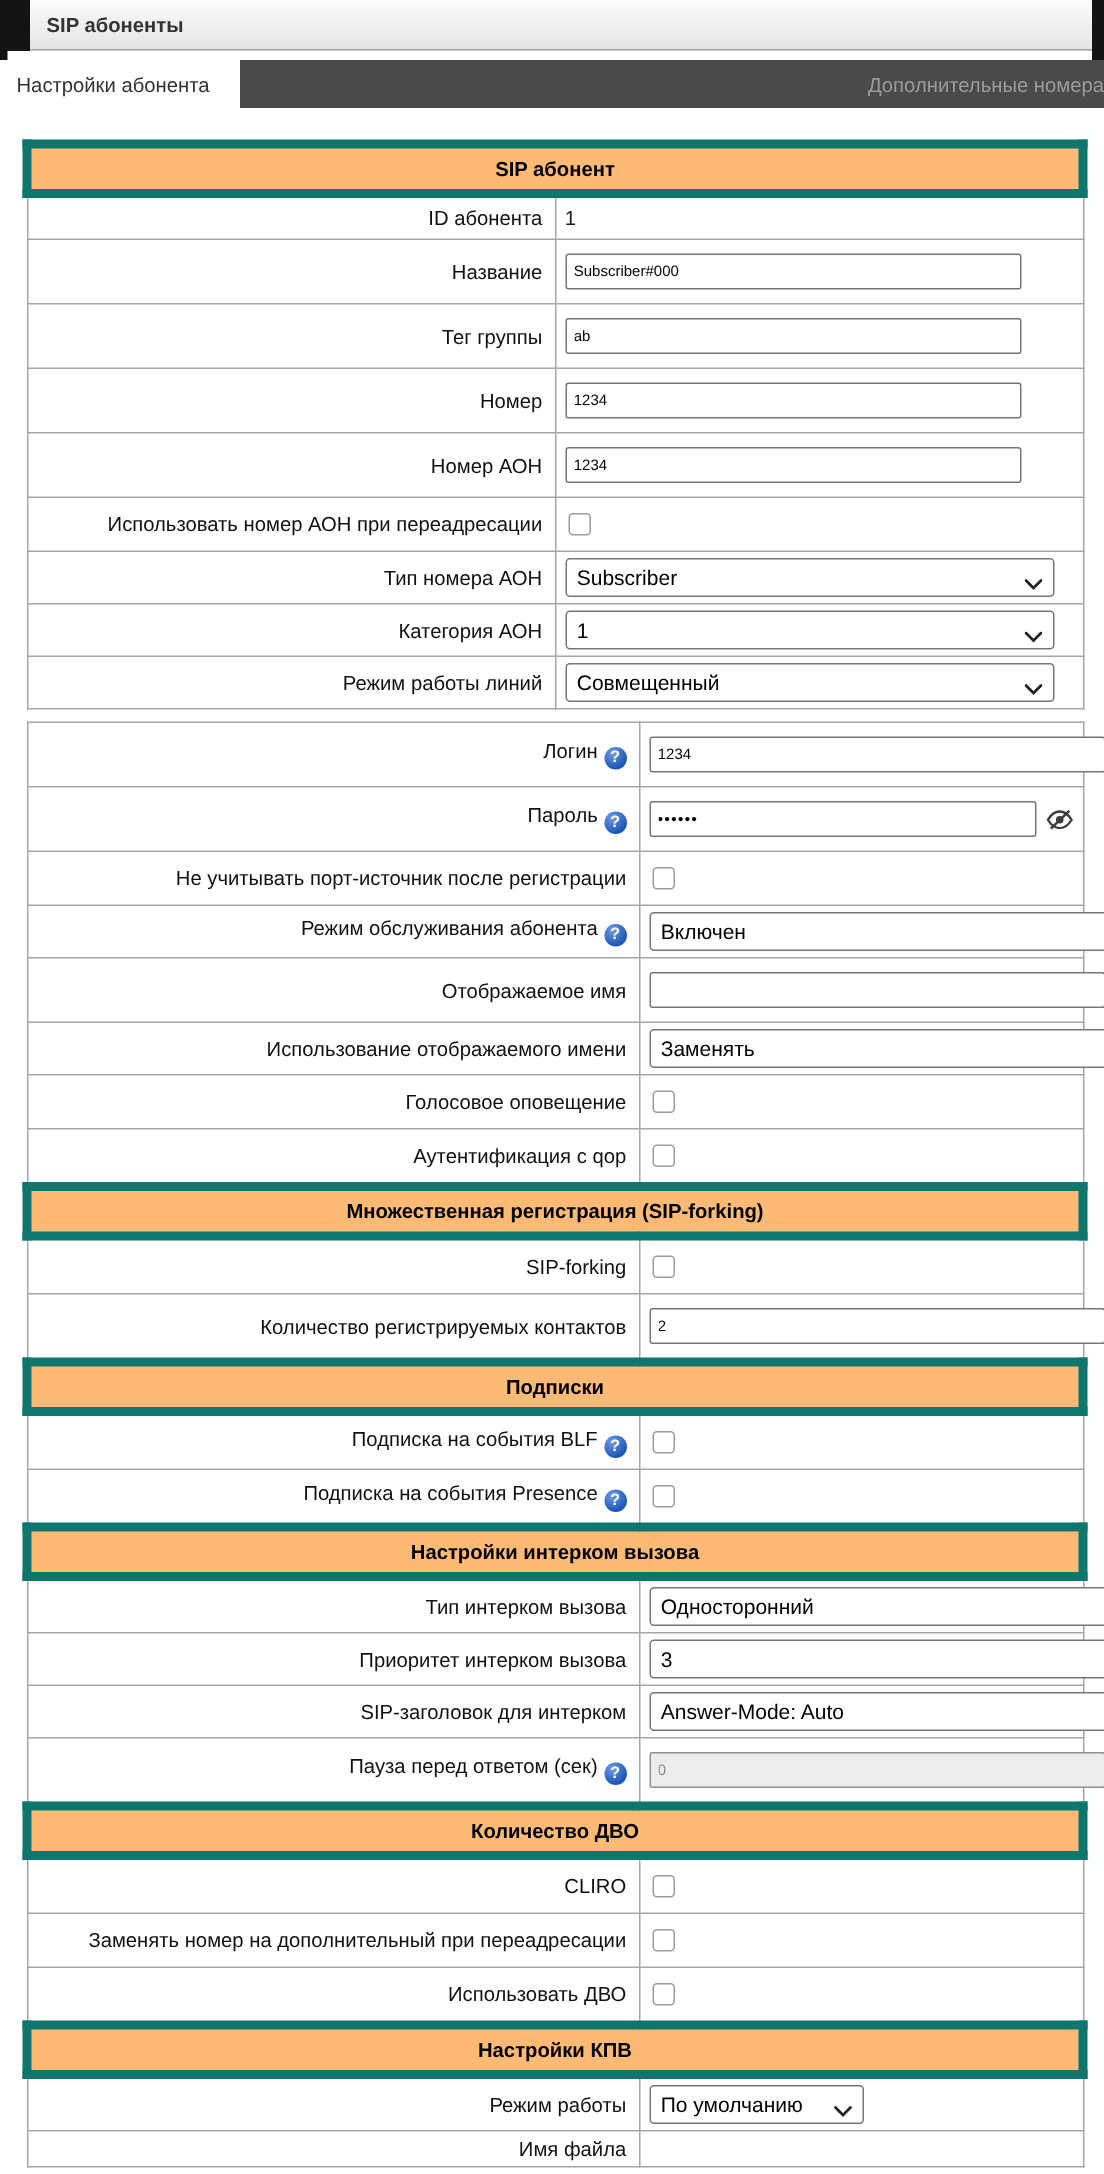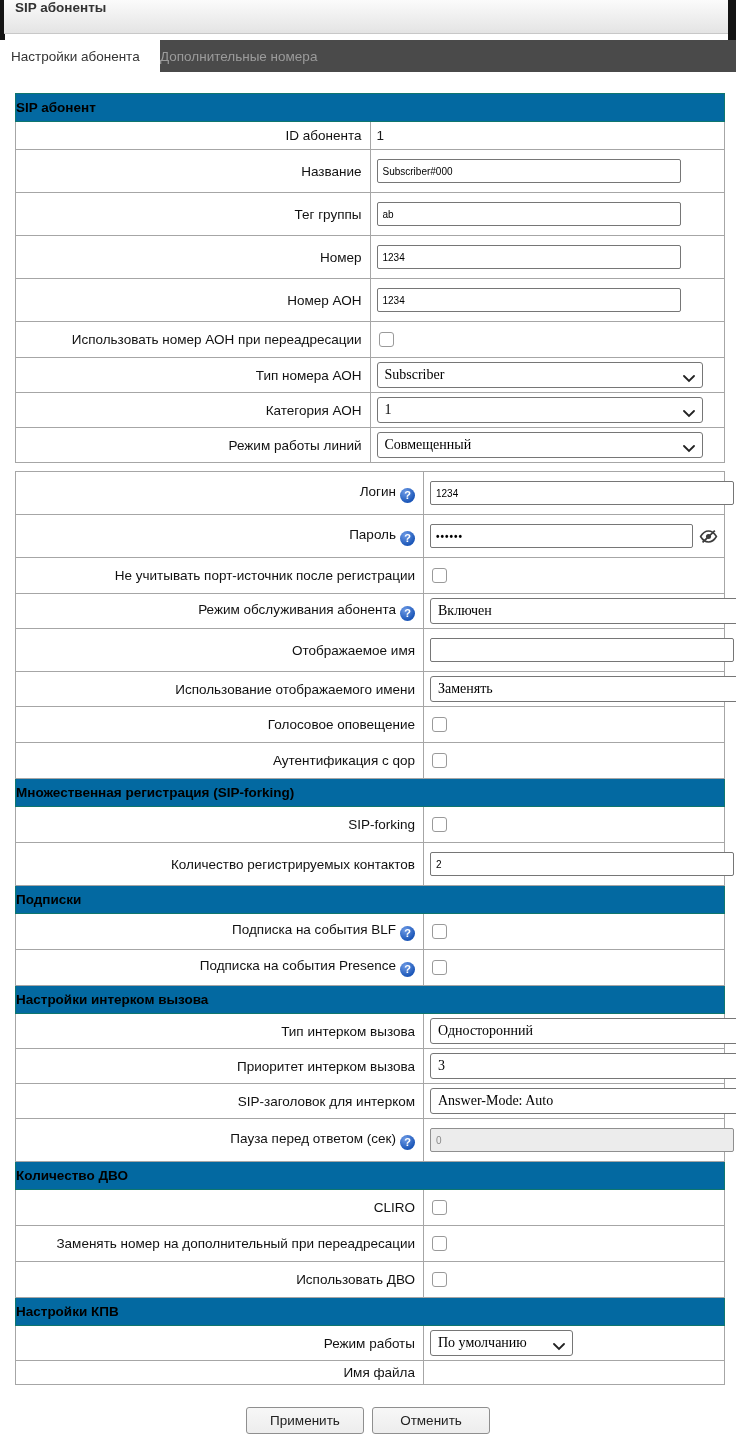--- a/index.html
+++ b/index.html
@@ -4,63 +4,62 @@
 <style>
   html,body{margin:0;padding:0;}
   body{
     width:736px;height:1449px;background:#ffffff;
     font-family:"Liberation Sans", sans-serif;color:#1a1a1a;
     -webkit-font-smoothing:antialiased;position:relative;overflow:hidden;
   }
   
   .top-zone{position:relative;height:40px;background:#141414;}
   .titlebar{
-    position:absolute;left:4px;right:8px;top:0;height:33px;
+    position:absolute;left:20px;right:8px;top:0;height:33px;
     background:linear-gradient(#fbfbfb,#e4e4e4);
     border-bottom:1px solid #c8c8c8;
-    display:flex;padding-left:11px;
+    display:flex;align-items:center;padding-left:11px;
     font-size:13.5px;font-weight:bold;color:#333;
   }
   .titlebar-gap{position:absolute;left:5px;right:8px;top:34px;height:6px;background:#ffffff;}
   
-  .tabbar{height:32px;background:#4a4a4a;display:flex;align-items:stretch;font-size:13.5px;}
+  .tabbar{height:32px;background:#4a4a4a;display:flex;align-items:stretch;font-size:13.5px;justify-content:space-between;}
   .tab{display:flex;align-items:center;cursor:default;}
   .tab.active{background:#ffffff;color:#333;width:160px;padding-left:11px;box-sizing:border-box;}
   .tab.inactive{color:#9b9b9b;}
   
   .content{padding-top:21px;}
   table{border-collapse:collapse;width:710px;margin-left:15px;font-size:13.5px;table-layout:fixed;}
   table + table{margin-top:8px;}
   td{border:1px solid #a6a6a6;vertical-align:middle;}
   td.lbl{width:395px;text-align:right;padding:4px 8px 4px 4px;color:#111;}
   td.val{padding:4px 4px 4px 6px;}
   td.val.input, td.val.password{padding-top:9px;padding-bottom:9px;}
   td.val.checkbox{padding-top:10px;padding-bottom:10px;}
   td.val.select{padding-top:4px;padding-bottom:4px;}
   td.val.text{padding-top:6px;padding-bottom:6px;}
   td.val.empty{padding-top:6px;padding-bottom:6px;}
   td.section-header{
-    background:#0369a1;border:1px solid #0f766e;
-    font-weight:bold;color:#000;padding:6px 0;
+    background:#fdba74;border:6px solid #0f766e;
+    text-align:center;font-weight:bold;color:#000;padding:6px 0;
   }
   
   input.txt{
     width:292px;height:20px;border:1px solid #767676;border-radius:2px;
     font-family:"Liberation Sans", sans-serif;font-size:10px;padding:1px 5px;color:#000;
     background:#fff;box-sizing:content-box;
   }
   input.txt.pw{width:264px;letter-spacing:1px;font-weight:bold;}
   input.txt:disabled{background:#ececec;color:#8a8a8a;border-color:#8f8f8f;}
   .pwrap{display:flex;align-items:center;justify-content:space-between;padding-right:2px;}
   .eye{display:inline-flex;align-items:center;margin-left:6px;cursor:pointer;}
   .sel{
     position:relative;width:295px;height:24px;border:1px solid #767676;border-radius:3px;
     background:#fff;display:flex;align-items:center;padding:0 22px 0 7px;font-size:14px;color:#000;
     cursor:default;
-    font-family:Liberation Serif, serif;
   }
   .sel.narrow{width:112px;}
   .sel .chev{position:absolute;right:7px;top:8px;}
   .cbx{
     width:13px;height:13px;border:1.5px solid #9a9a9a;border-radius:3px;background:#fff;margin-left:2px;
   }
   .help{
     display:inline-block;width:15px;height:15px;border-radius:50%;
     background:radial-gradient(circle at 35% 28%, #6d9ae6, #1c57b8 70%);
     color:#fff;font-weight:bold;font-size:11px;line-height:15px;text-align:center;

